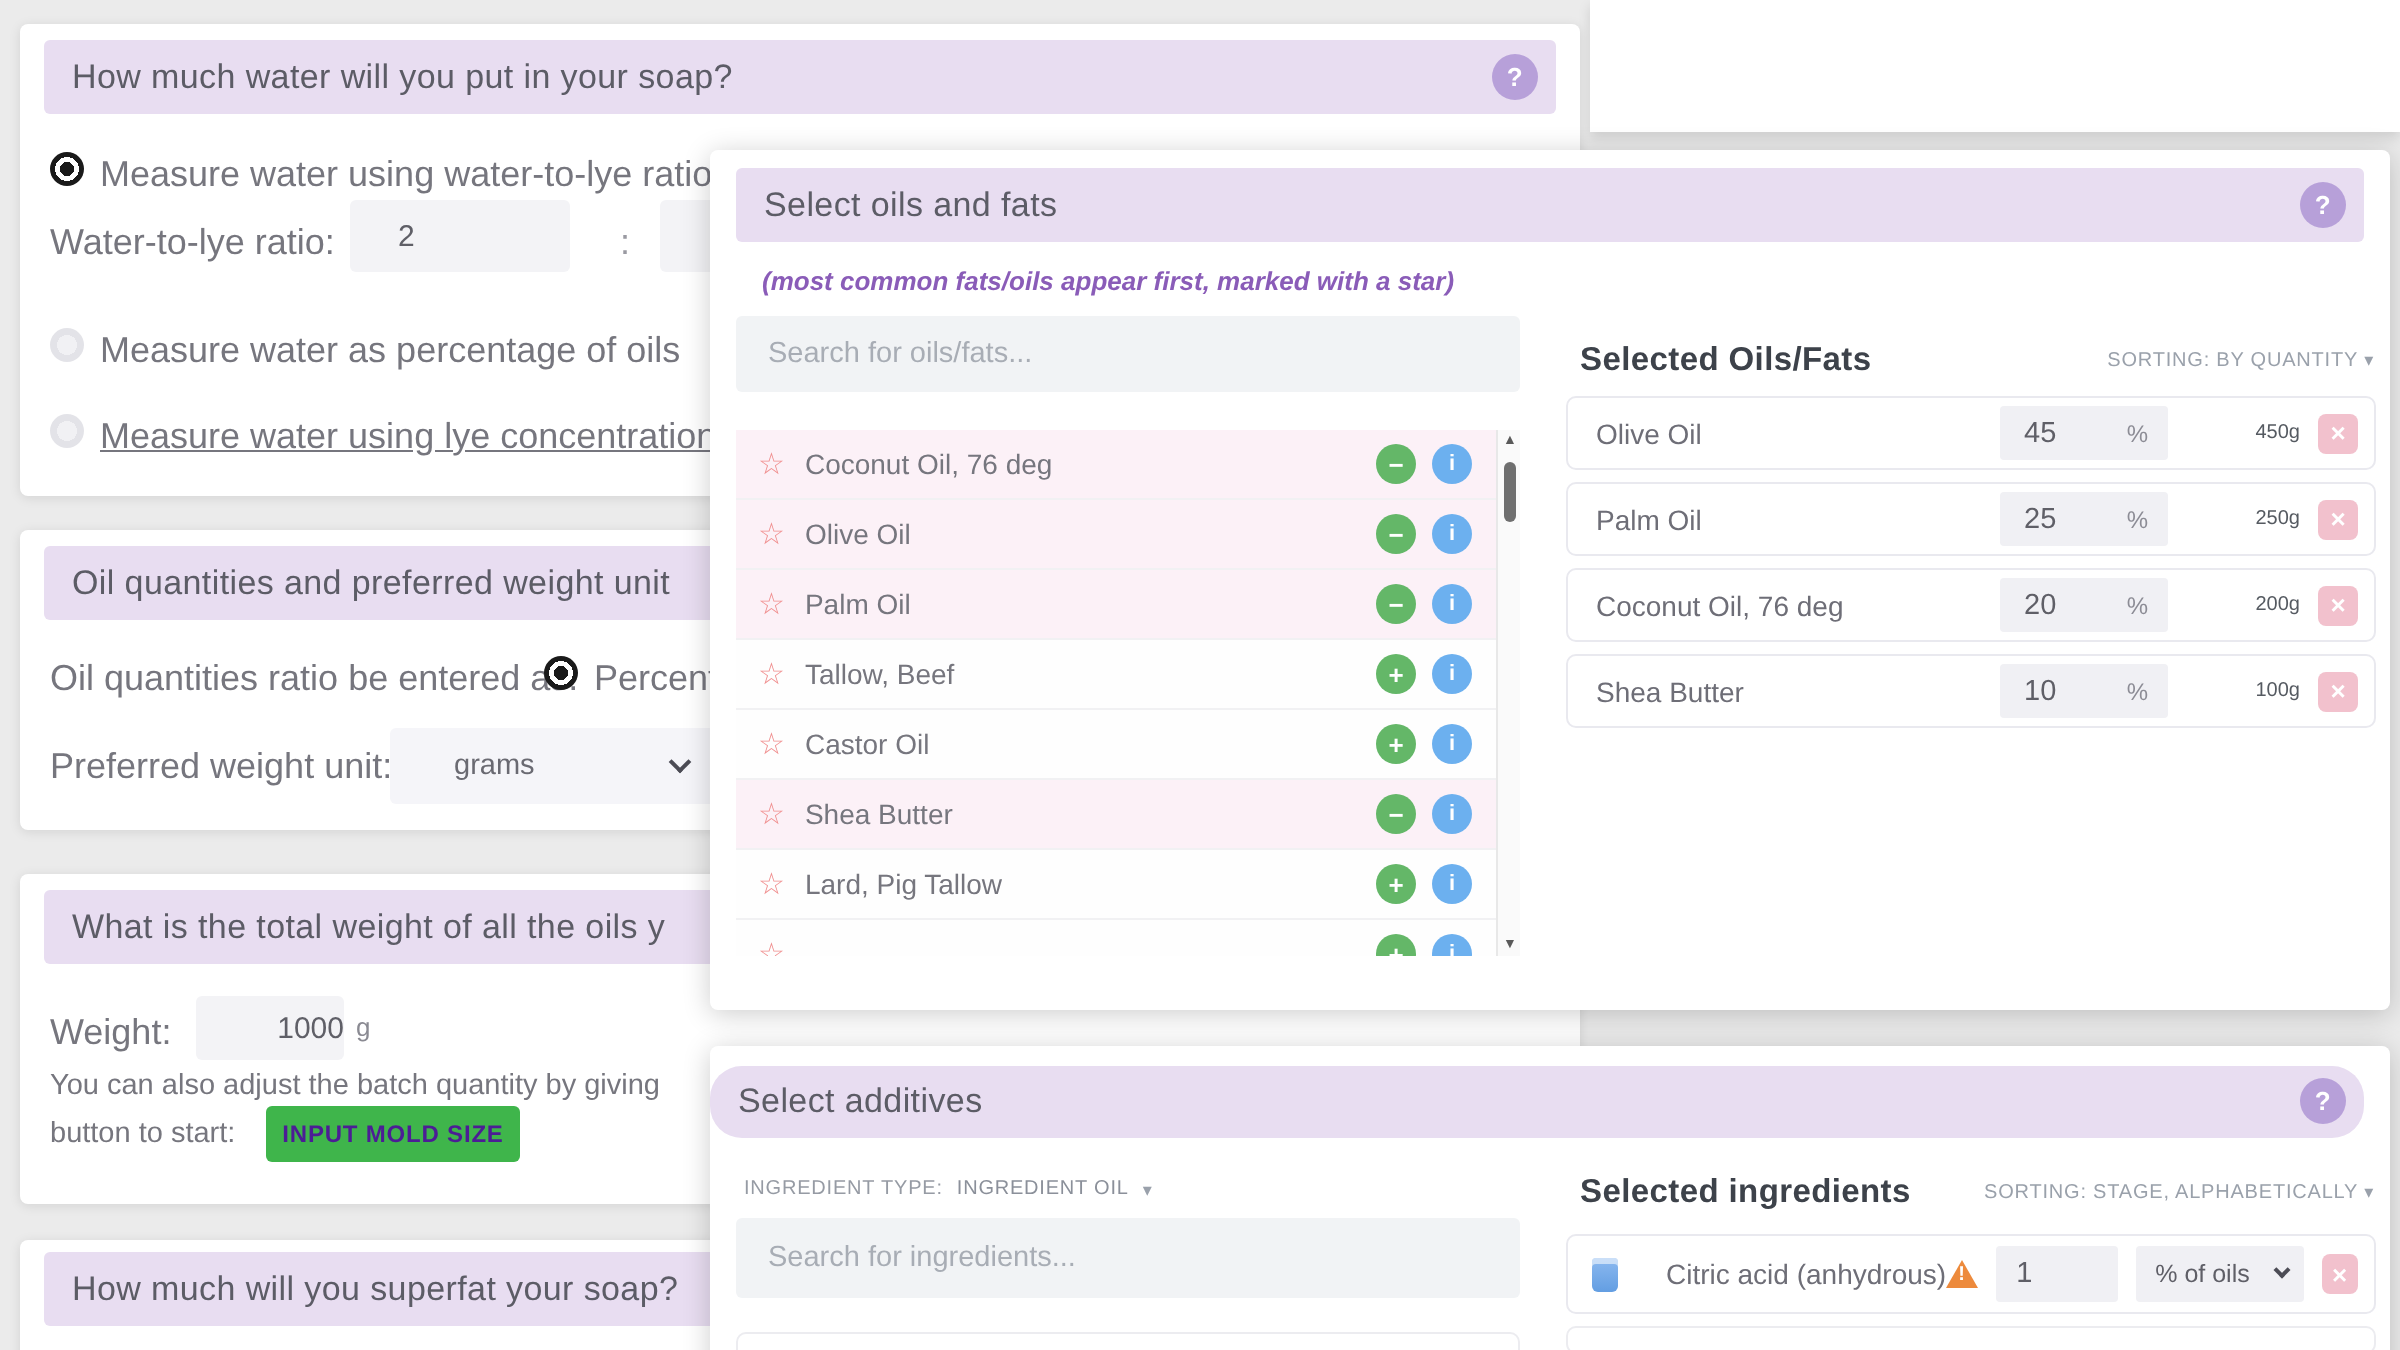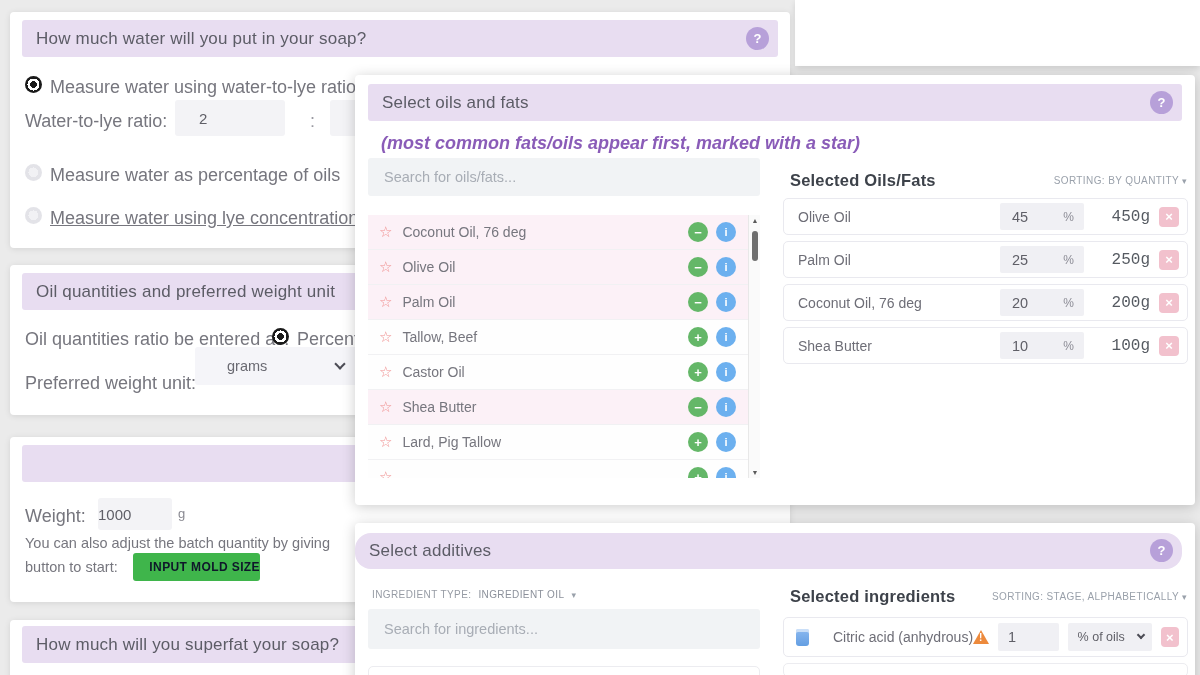--- a/index.html
+++ b/index.html
@@ -23,21 +23,21 @@
   .radio { position:absolute; width:17px; height:17px; border-radius:50%;
            background:radial-gradient(circle,#1a1a1a 0 3.5px,#fff 3.5px 6px,#1a1a1a 6px 100%); }
   .radio.off { background:radial-gradient(circle,#f1f1f4 0 5px,#e3e3e8 5px 100%); }
   .ibox { position:absolute; background:#f3f3f6; border-radius:3px; border:none;
           font-family:"Liberation Sans",sans-serif; font-size:15px; color:#5f5f67; outline:none; }
   .selbox { position:absolute; background:#f5f5f9; border-radius:3px; display:flex;
             align-items:center; font-size:14.5px; color:#6a6a72; cursor:pointer; }
   .chev { width:8px; height:8px; border-right:2px solid #4c4c55; border-bottom:2px solid #4c4c55;
           transform:rotate(45deg); margin-top:-4px; }
 
-  .note-purple { position:absolute; font-size:18px; font-style:italic; font-weight:bold; color:#8a5cb8; }
+  .note-purple { position:absolute; font-size:13px; font-style:italic; font-weight:bold; color:#8a5cb8; }
   .search { position:absolute; background:#f1f3f5; border:none; border-radius:3px;
             font-family:"Liberation Sans",sans-serif; font-size:14.5px; color:#6a6a72;
             padding:0 16px; outline:none; }
   .search::placeholder { color:#a8adb5; }
 
   
   #oil-list { position:absolute; left:13px; top:140px; width:392px; height:263px; overflow:hidden; }
   .oil-row { height:35px; border-bottom:1px solid #f1f1f3; display:flex; align-items:center;
              padding:0 24px 0 11px; background:#fefefe; cursor:pointer; }
   .oil-row.sel { background:#fcf1f7; }
@@ -58,42 +58,42 @@
   
   .subhead { font-size:16.5px; font-weight:bold; color:#3d424a; letter-spacing:.2px; }
   .sorting { font-size:10px; color:#9aa1ab; letter-spacing:.4px; cursor:pointer; white-space:nowrap; }
   .sel-row { position:relative; height:37px; margin-bottom:6px; border:1px solid #e9e9ef; border-radius:5px;
              background:#fff; display:flex; align-items:center; padding:0 8px 0 14px; }
   .sel-name { flex:1; font-size:14px; color:#6e6e77; }
   .qtybox { width:84px; height:27px; background:#f0f0f4; border-radius:2px; display:flex; align-items:center; }
   .qtybox input { width:50px; background:transparent; border:none; outline:none; padding-left:12px;
                   font-family:"Liberation Sans",sans-serif; font-size:14.5px; color:#5f5f67; }
   .qtybox .unit { margin-left:auto; padding-right:10px; font-size:12px; color:#8c8c95; }
-  .grams { font-family:Liberation Mono, monospace; font-size:16px; color:#555a61;
+  .grams { font-family:Liberation Sans, sans-serif; font-size:10px; color:#555a61;
            min-width:42px; text-align:right; margin-left:24px; }
   .xbtn { width:20px; height:20px; margin-left:9px; border-radius:4px; background:#f2c1cd; color:#fff;
           font-size:13px; font-weight:bold; display:flex; align-items:center; justify-content:center; cursor:pointer; }
 
   
   .tinycaps { font-size:10px; letter-spacing:.4px; color:#969ba4; }
   .caret { font-size:9px; color:#9aa1ab; }
   .beaker { width:13px; height:17px; border-radius:2px 2px 3px 3px;
             background:linear-gradient(180deg,#8cb9f0 0%,#639ee2 100%);
             box-shadow:inset 0 3px 0 rgba(255,255,255,.55); flex:0 0 13px; }
   .warn { position:relative; width:0; height:0; border-left:8px solid transparent;
           border-right:8px solid transparent; border-bottom:14px solid #ed8a3c; }
   .warn::after { content:"!"; position:absolute; left:-2px; top:2px; color:#fff;
                  font-size:10px; font-weight:bold; }
   .unitsel { width:90px; height:28px; background:#f0f0f4; border-radius:2px; display:flex;
              align-items:center; padding:0 8px 0 10px; font-size:12.5px; color:#5f5f67; cursor:pointer; }
   .unitsel .chev { width:6px; height:6px; margin-left:auto; }
 
-  .greenbtn { position:absolute; background:#3fb54b; color:#0f172a; border:none; border-radius:3px;
+  .greenbtn { position:absolute; background:#3fb54b; color:#4c1d95; border:none; border-radius:3px;
               font-family:"Liberation Sans",sans-serif; font-size:12px; font-weight:bold;
-              letter-spacing:.4px; cursor:pointer;text-align:right; }
+              letter-spacing:.4px; cursor:pointer; }
   .partial-row { position:absolute; background:#fff; border:1px solid #ececf0; border-radius:5px; }
 </style>
 </head>
 <body>
 
 <div id="stage">
 
   <div style="position:absolute;left:795px;top:0;width:405px;height:66px;background:#fff;
               box-shadow:0 3px 6px rgba(0,0,0,.12);"></div>
 
@@ -116,32 +116,33 @@
 
   <div class="card" style="left:10px;top:265px;width:780px;height:150px;">
     <div class="hdr" style="top:8px;">
       <span>Oil quantities and preferred weight unit</span>
       <span class="help">?</span>
     </div>
     <span class="lbl" style="left:15px;top:64px;">Oil quantities ratio be entered as:</span>
     <span class="radio" style="left:262px;top:63px;"></span>
     <span class="lbl" style="left:287px;top:64px;">Percentages</span>
     <span class="lbl" style="left:15px;top:108px;">Preferred weight unit:</span>
-    <div class="selbox" style="left:185px;top:82px;width:163px;height:38px;padding:0 14px 0 32px;">
+    <div class="selbox" style="left:185px;top:99px;width:163px;height:38px;padding:0 14px 0 32px;">
       <span>grams</span>
       <span class="chev" style="margin-left:auto;"></span>
     </div>
   </div>
 
   <div class="card" style="left:10px;top:437px;width:780px;height:165px;">
     <div class="hdr" style="top:8px;">
+      <span>What is the total weight of all the oils y</span>
       <span class="help">?</span>
     </div>
     <span class="lbl" style="left:15px;top:69px;">Weight:</span>
-    <input class="ibox" style="left: 88px; top: 61px; width: 74px; height: 32px; text-align: left;" value="1000">
+    <input class="ibox" style="left: 88px; top: 61px; width: 74px; height: 32px; text-align: right;" value="1000">
     <span class="lbl" style="left:168px;top:69px;font-size:13px;color:#8a8a92;">g</span>
     <span class="lbl" style="left:15px;top:98px;font-size:14.5px;">You can also adjust the batch quantity by giving</span>
     <span class="lbl" style="left:15px;top:122px;font-size:14.5px;">button to start:</span>
     <button class="greenbtn" style="left:123px;top:116px;width:127px;height:28px;">INPUT MOLD SIZE</button>
   </div>
 
   <div class="card" style="left:10px;top:620px;width:780px;height:90px;">
     <div class="hdr" style="top:6px;">
       <span>How much will you superfat your soap?</span>
       <span class="help">?</span>

